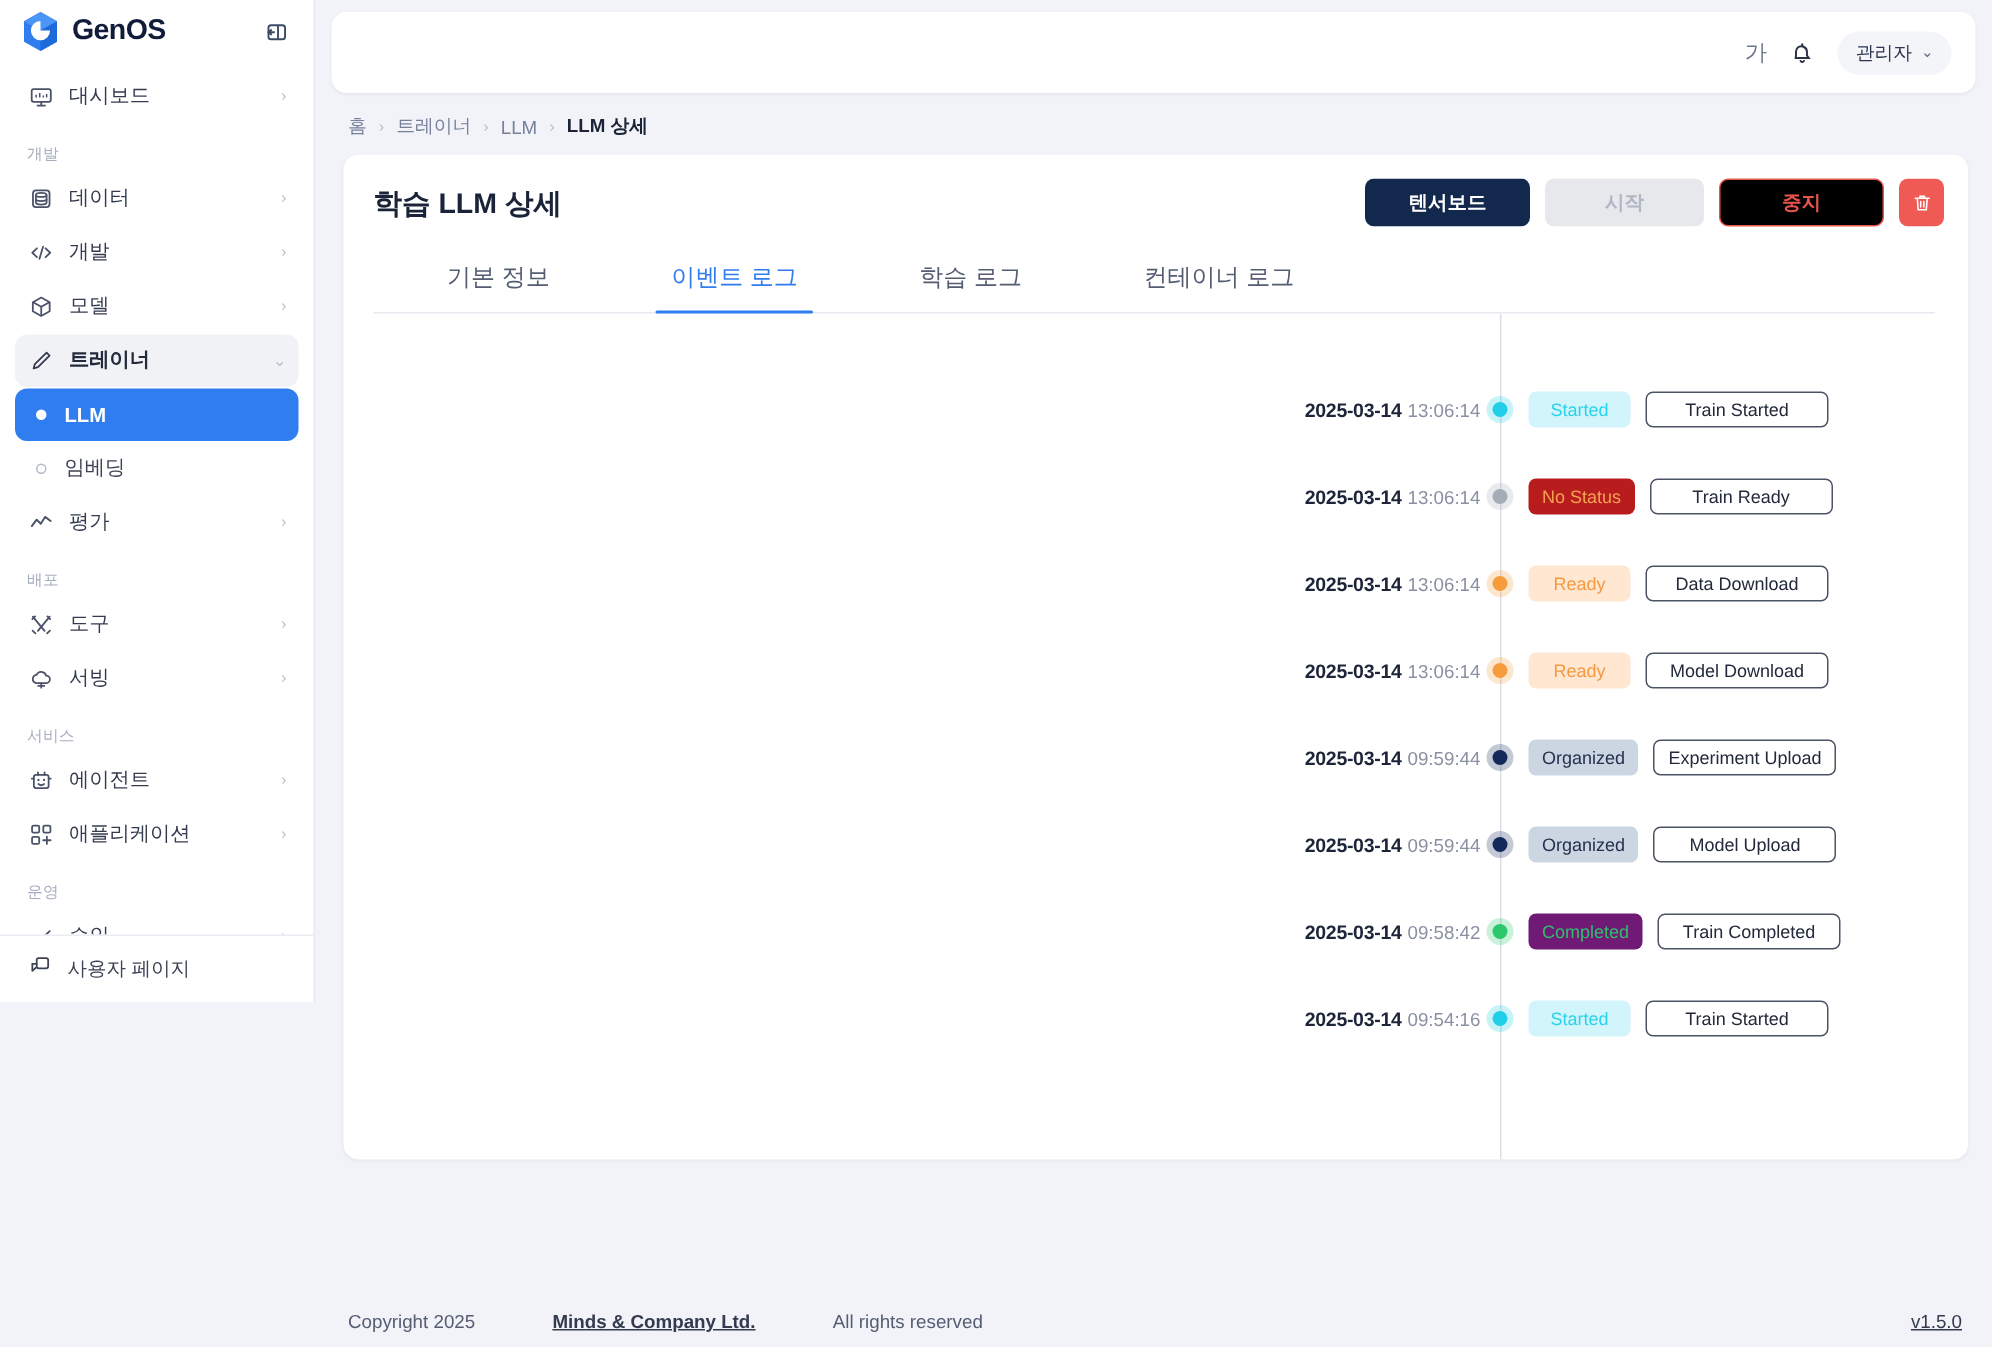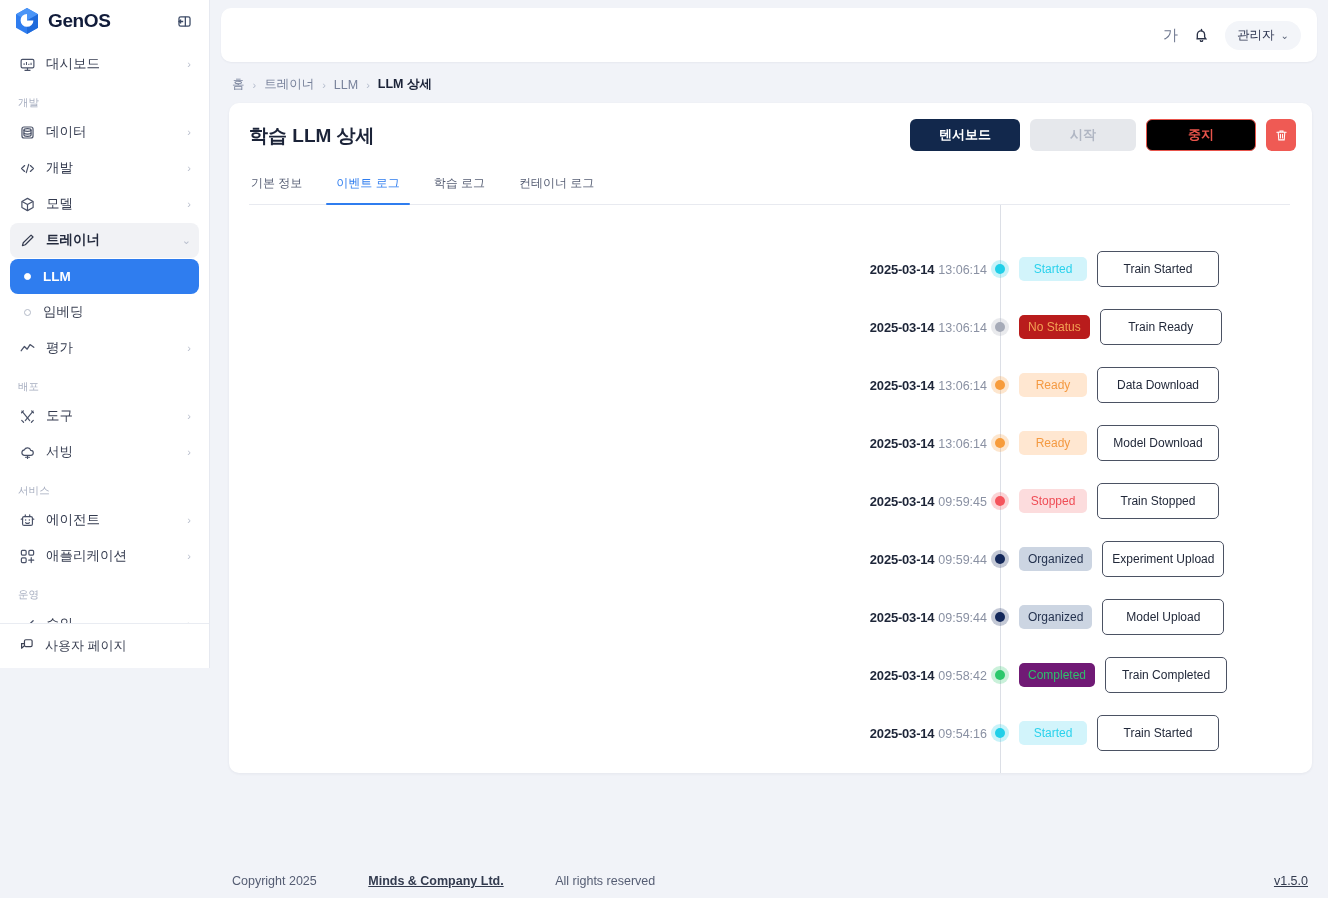--- a/index.html
+++ b/index.html
@@ -96,22 +96,22 @@
     box-shadow: 0 1px 3px rgba(30,40,70,0.06);
     display: flex; flex-direction: column; position: relative;
   }
   .card-head { padding: 20px 22px 0 20px; position: relative; }
   .page-title { font-size: 19px; font-weight: bold; color: #1b2338; }
   .tabs {
     display: flex; gap: 30px; margin-top: 20px;
     border-bottom: 1px solid #e8eaf0;
   }
   .tab {
-    font-size: 12px; color: #555d73; padding: 6px 2px 12px 2px;
-    cursor: pointer; position: relative;
+    font-size: 16px; color: #555d73; padding: 6px 2px 12px 2px;
+    cursor: pointer; position: relative; margin-left: 47px;
   }
   .tab.active { color: #2f7def; font-weight: normal; }
   .tab.active::after {
     content: ""; position: absolute; left: -8px; right: -8px; bottom: -1px;
     height: 2.5px; background: #2f7def; border-radius: 2px;
   }
   .actions {
     position: absolute; right: 16px; top: 16px;
     display: flex; align-items: center; gap: 10px;
   }
@@ -157,21 +157,21 @@
     width: 18px; height: 18px; border-radius: 50%; opacity: 0.25;
     background: inherit;
   }
   .tl-right { margin-left: 19px; display: flex; align-items: center; gap: 10px; }
   .badge {
     min-width: 68px; height: 24px; border-radius: 5px;
     display: flex; align-items: center; justify-content: center;
     font-size: 12px; padding: 0 9px; white-space: nowrap;
   }
   .evt-box {
-    width: 122px; height: 36px; border: 1px solid #4b5263; border-radius: 5px;
+    width: 122px; height: 24px; border: 1px solid #4b5263; border-radius: 5px;
     display: flex; align-items: center; justify-content: center;
     font-size: 12px; color: #22293a; background: #ffffff;
   }
 
   
   .footer {
     position: absolute; left: 0; right: 0; bottom: 0; height: 34px;
     display: flex; align-items: center; padding: 0 20px 0 22px;
     font-size: 12.5px; color: #555d73; gap: 24px;
   }
@@ -477,30 +477,20 @@
               <div class="tl-time"><span class="tl-date">2025-03-14</span><span class="tl-clock">13:06:14</span></div>
               <div class="tl-dot-cell">
                 <span class="tl-dot" style="background: rgb(247, 156, 60);"></span>
               </div>
               <div class="tl-right">
                 <span class="badge" style="background: rgb(255, 231, 209); color: rgb(244, 154, 66);">Ready</span>
                 <span class="evt-box">Model Download</span>
               </div>
             </div>
             <div class="tl-row">
-              <div class="tl-time"><span class="tl-date">2025-03-14</span><span class="tl-clock">09:59:45</span></div>
-              <div class="tl-dot-cell">
-                <span class="tl-dot" style="background: rgb(244, 85, 92);"></span>
-              </div>
-              <div class="tl-right">
-                <span class="badge" style="background: rgb(252, 220, 221); color: rgb(239, 76, 85);">Stopped</span>
-                <span class="evt-box">Train Stopped</span>
-              </div>
-            </div>
-            <div class="tl-row">
               <div class="tl-time"><span class="tl-date">2025-03-14</span><span class="tl-clock">09:59:44</span></div>
               <div class="tl-dot-cell">
                 <span class="tl-dot" style="background: rgb(21, 41, 90);"></span>
               </div>
               <div class="tl-right">
                 <span class="badge" style="background: rgb(204, 213, 226); color: rgb(36, 50, 79);">Organized</span>
                 <span class="evt-box">Experiment Upload</span>
               </div>
             </div>
             <div class="tl-row">

